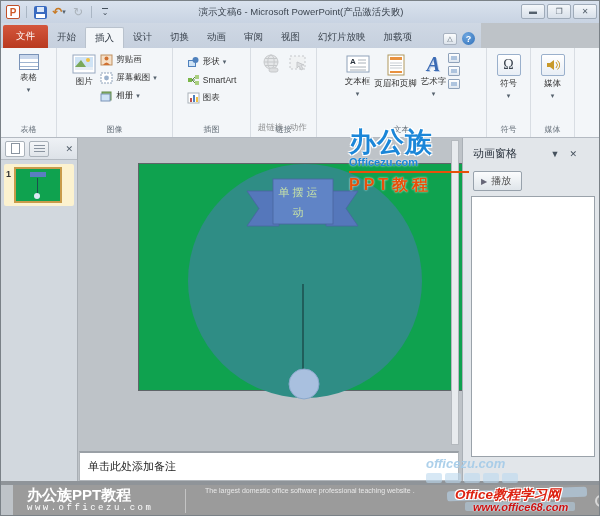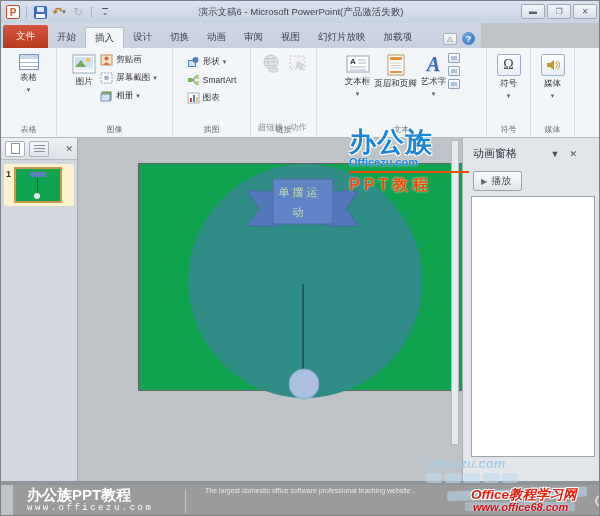--- a/index.html
+++ b/index.html
@@ -130,21 +130,21 @@
   .f-left-title { font-size:15px; font-weight:bold; color:#fff; line-height:16px; }
   .f-left-url { font-size:9px; color:#fff; letter-spacing:2.5px; font-family:"Liberation Mono","DejaVu Sans Mono",monospace;text-align:right; }
   .f-sep { position:absolute; left:172px; top:4px; width:1px; height:24px; background:#c4c4c4; }
   .f-center { position:absolute; left:192px; top:2px; }
   .f-center-title { font-size:13.5px; color:#fff; line-height:16px; }
   .f-center-sub { font-size:7px; color:#e8e8e8; }
   .f-right { position:absolute; right:6px; top:1px; width:160px; height:30px; }
   .f-deco1 { position:absolute; left:0; top:3px; width:140px; height:10px; background:#b9d9f2; opacity:.55; border-radius:3px; transform:rotate(-2deg); }
   .f-deco2 { position:absolute; left:18px; top:16px; width:110px; height:9px; background:#b9d9f2; opacity:.45; border-radius:2px; }
   .f-right-title { position:absolute; left:8px; top:0; font-size:13.5px; font-weight:bold; font-style:italic; color:#dd2211;
-    text-shadow:-1px -1px 0 #fff,1px -1px 0 #fff,-1px 1px 0 #fff,1px 1px 0 #fff; white-space:nowrap;margin-left:16px; }
+    text-shadow:-1px -1px 0 #fff,1px -1px 0 #fff,-1px 1px 0 #fff,1px 1px 0 #fff; white-space:nowrap; }
   .f-right-url { position:absolute; left:26px; top:15px; font-size:11px; font-weight:bold; font-style:italic; color:#cc1111;
     text-shadow:0 0 2px #fff; white-space:nowrap; }
   .f-target { position:absolute; right:0px; top:9px; width:12px; height:12px; border:2px solid #d8d8d8; border-radius:50%; }
   .f-target::after { content:""; position:absolute; inset:2px; border:1px solid #d8d8d8; border-radius:50%; }
 </style>
 </head>
 <body>
 
 <div id="app">
 
@@ -382,20 +382,23 @@
             <path d="M219 27 L187 27 L187 62 L219 62 L207 44.5 Z" fill="#5577bb" stroke="#49659f" stroke-width="0.8"></path>
             <rect x="134" y="15" width="60" height="45" fill="#6084c6" stroke="#49659f" stroke-width="0.8"></rect>
           </g>
         </svg>
         <div class="banner-text">
           <div>单摆运</div>
           <div>动</div>
         </div>
       </div>
       <div class="scrollbar-v"></div>
+      <div class="notes">
+        <span>单击此处添加备注</span>
+      </div>
     </div>
 
     <div class="anim-pane">
       <div class="ap-head">
         <span>动画窗格</span>
         <span class="ap-ctrl">
           <span>▼</span>
           <span>✕</span>
         </span>
       </div>

